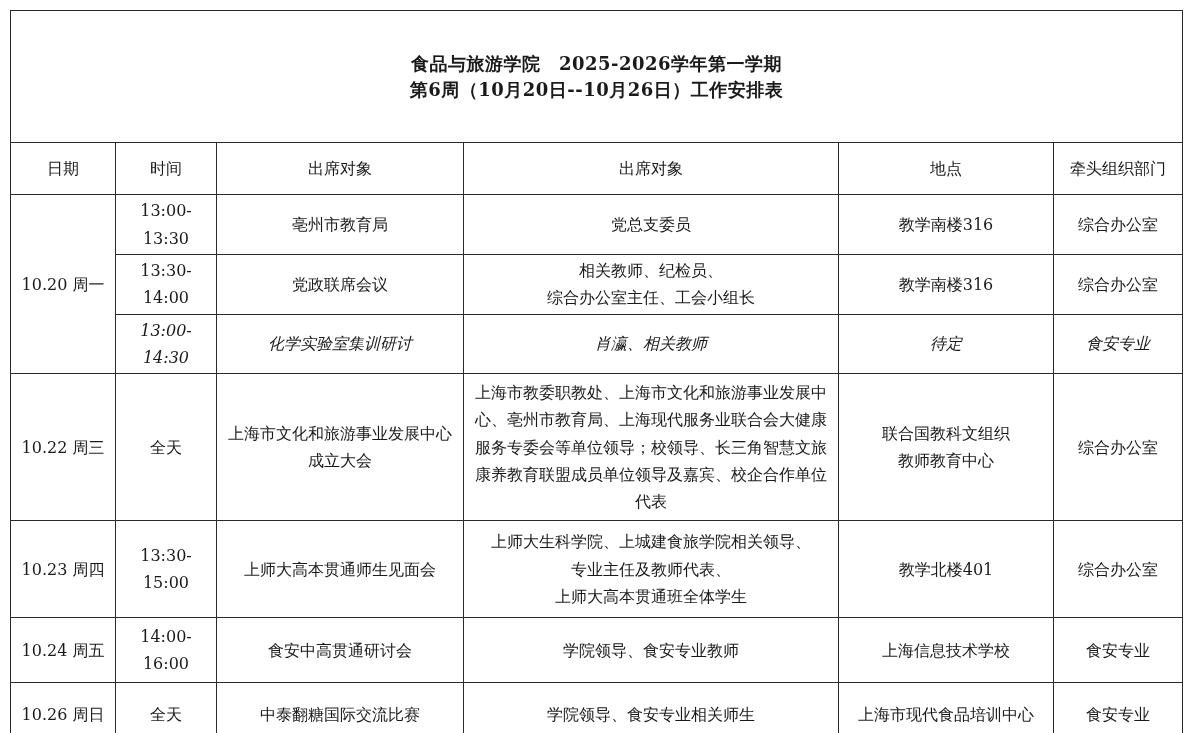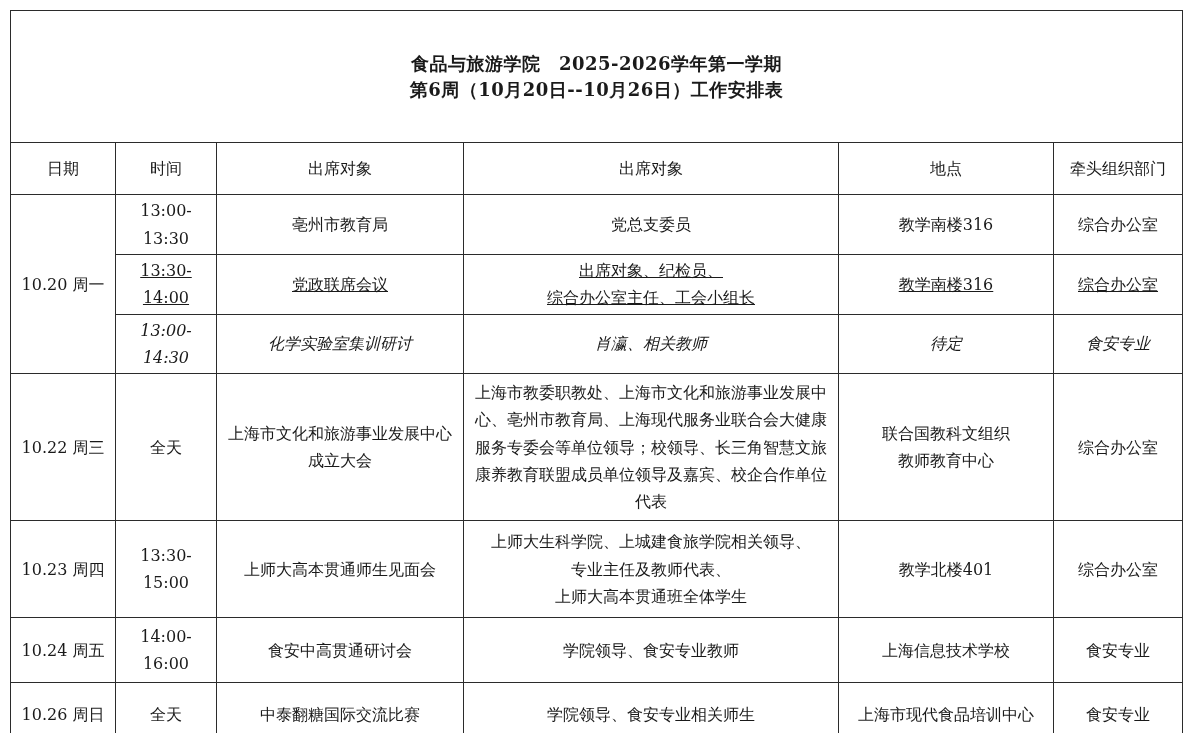--- a/index.html
+++ b/index.html
@@ -48,21 +48,21 @@
     justify-content: center;
   }
   .title-line {
     font-size: 18px;
     font-weight: bold;
     line-height: 1.45;
     letter-spacing: 0.5px;
   }
   tr.header-row { height: 52px; }
   tr.h53  { height: 53px; }
-  tr.h60  { height: 60px; text-decoration: underline; }
+  tr.h60  { height: 60px; }
   tr.h54  { height: 54px; font-style: italic; }
   tr.h147 { height: 147px; }
   tr.h97  { height: 97px; }
   tr.h65  { height: 65px; }
   tr.h63  { height: 63px; }
   td.just {
     text-align: justify;
     text-align-last: center;
     padding: 4px 7px;
     line-height: 1.78;
@@ -103,21 +103,21 @@
         <td rowspan="3">10.20 周一</td>
         <td>13:00-13:30</td>
         <td>亳州市教育局</td>
         <td>党总支委员</td>
         <td>教学南楼316</td>
         <td>综合办公室</td>
       </tr>
       <tr class="h60">
         <td>13:30-14:00</td>
         <td>党政联席会议</td>
-        <td>出席对象、纪检员、
+        <td>相关教师、纪检员、
 综合办公室主任、工会小组长</td>
         <td>教学南楼316</td>
         <td>综合办公室</td>
       </tr>
       <tr class="h54">
         <td>13:00-14:30</td>
         <td>化学实验室集训研讨</td>
         <td>肖瀛、相关教师</td>
         <td>待定</td>
         <td>食安专业</td>

